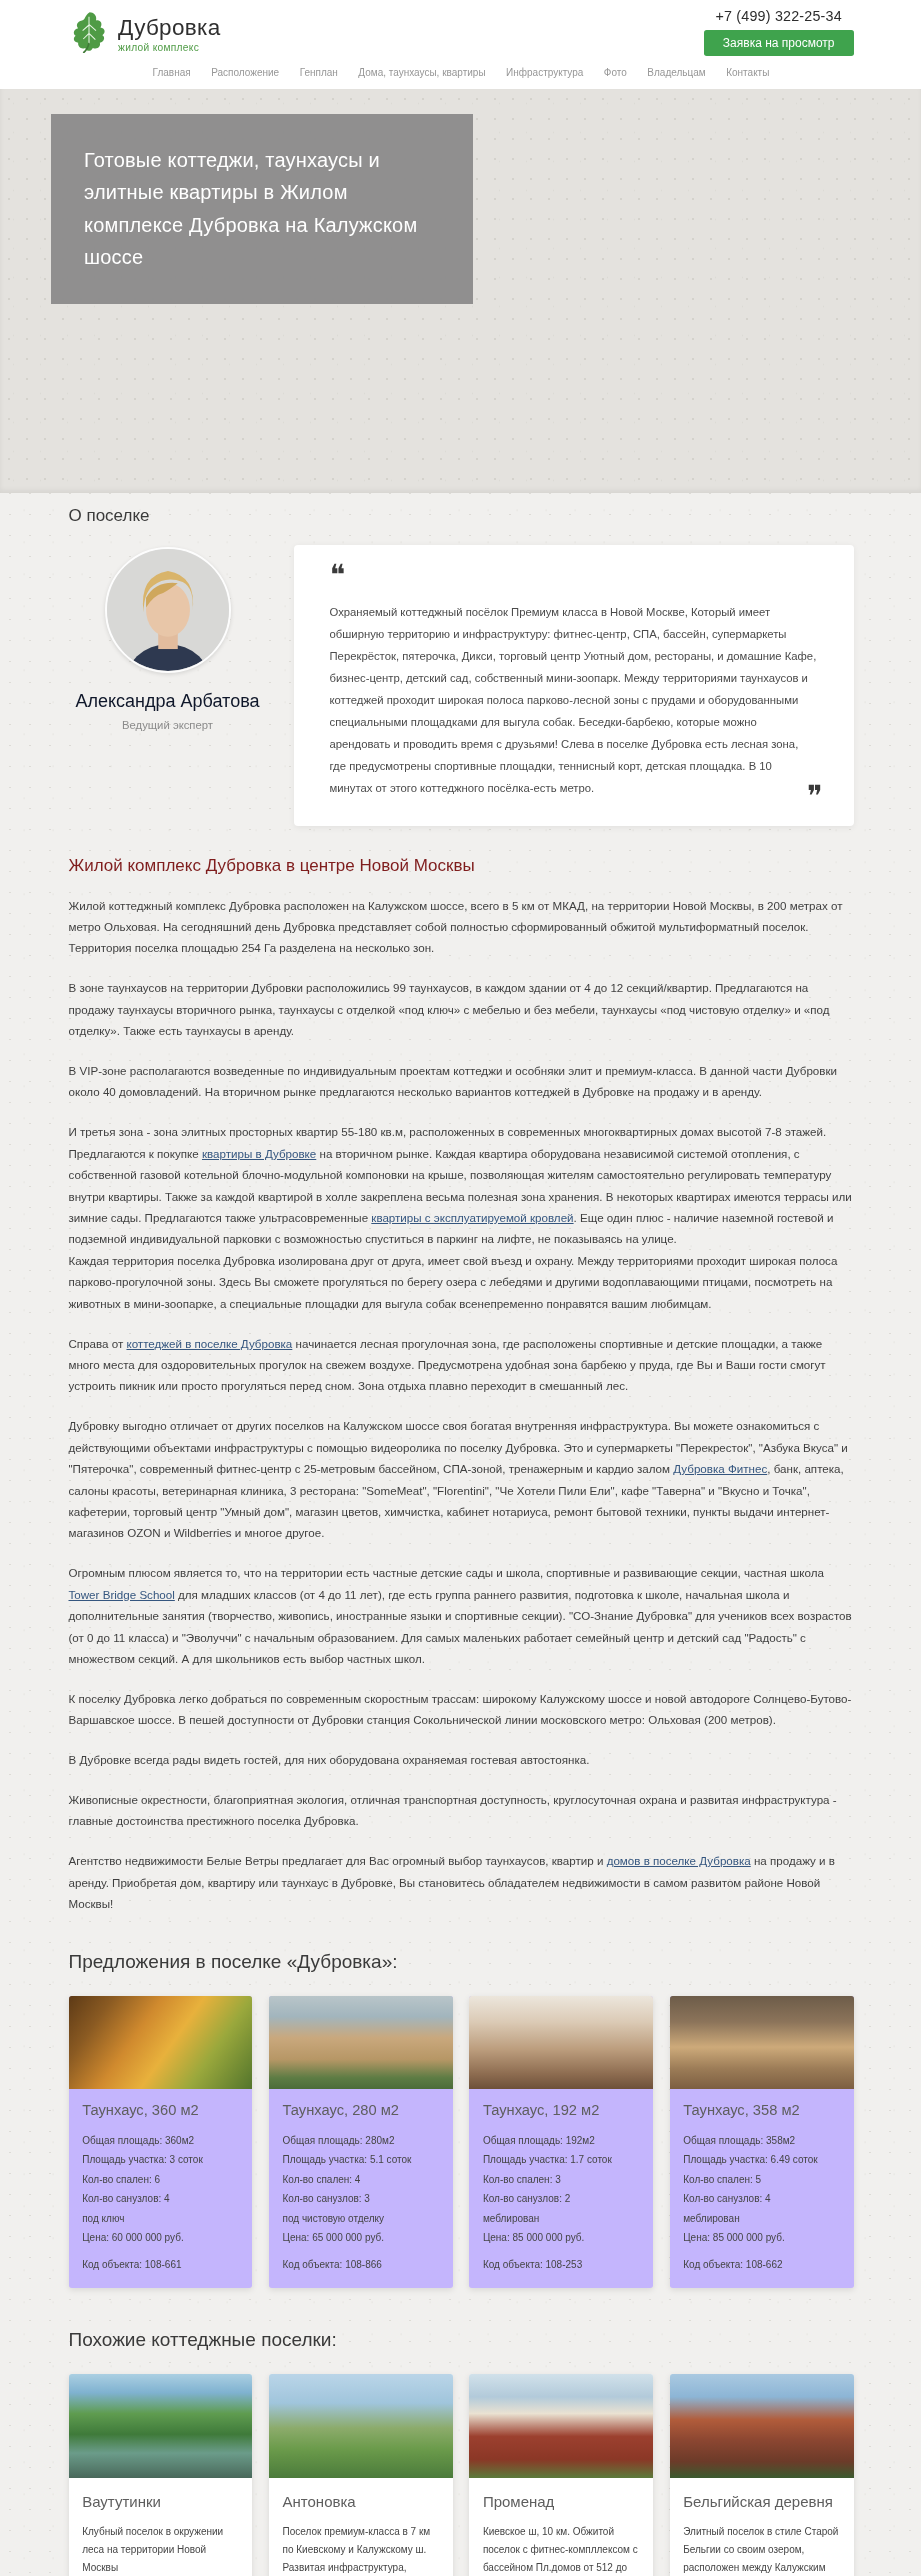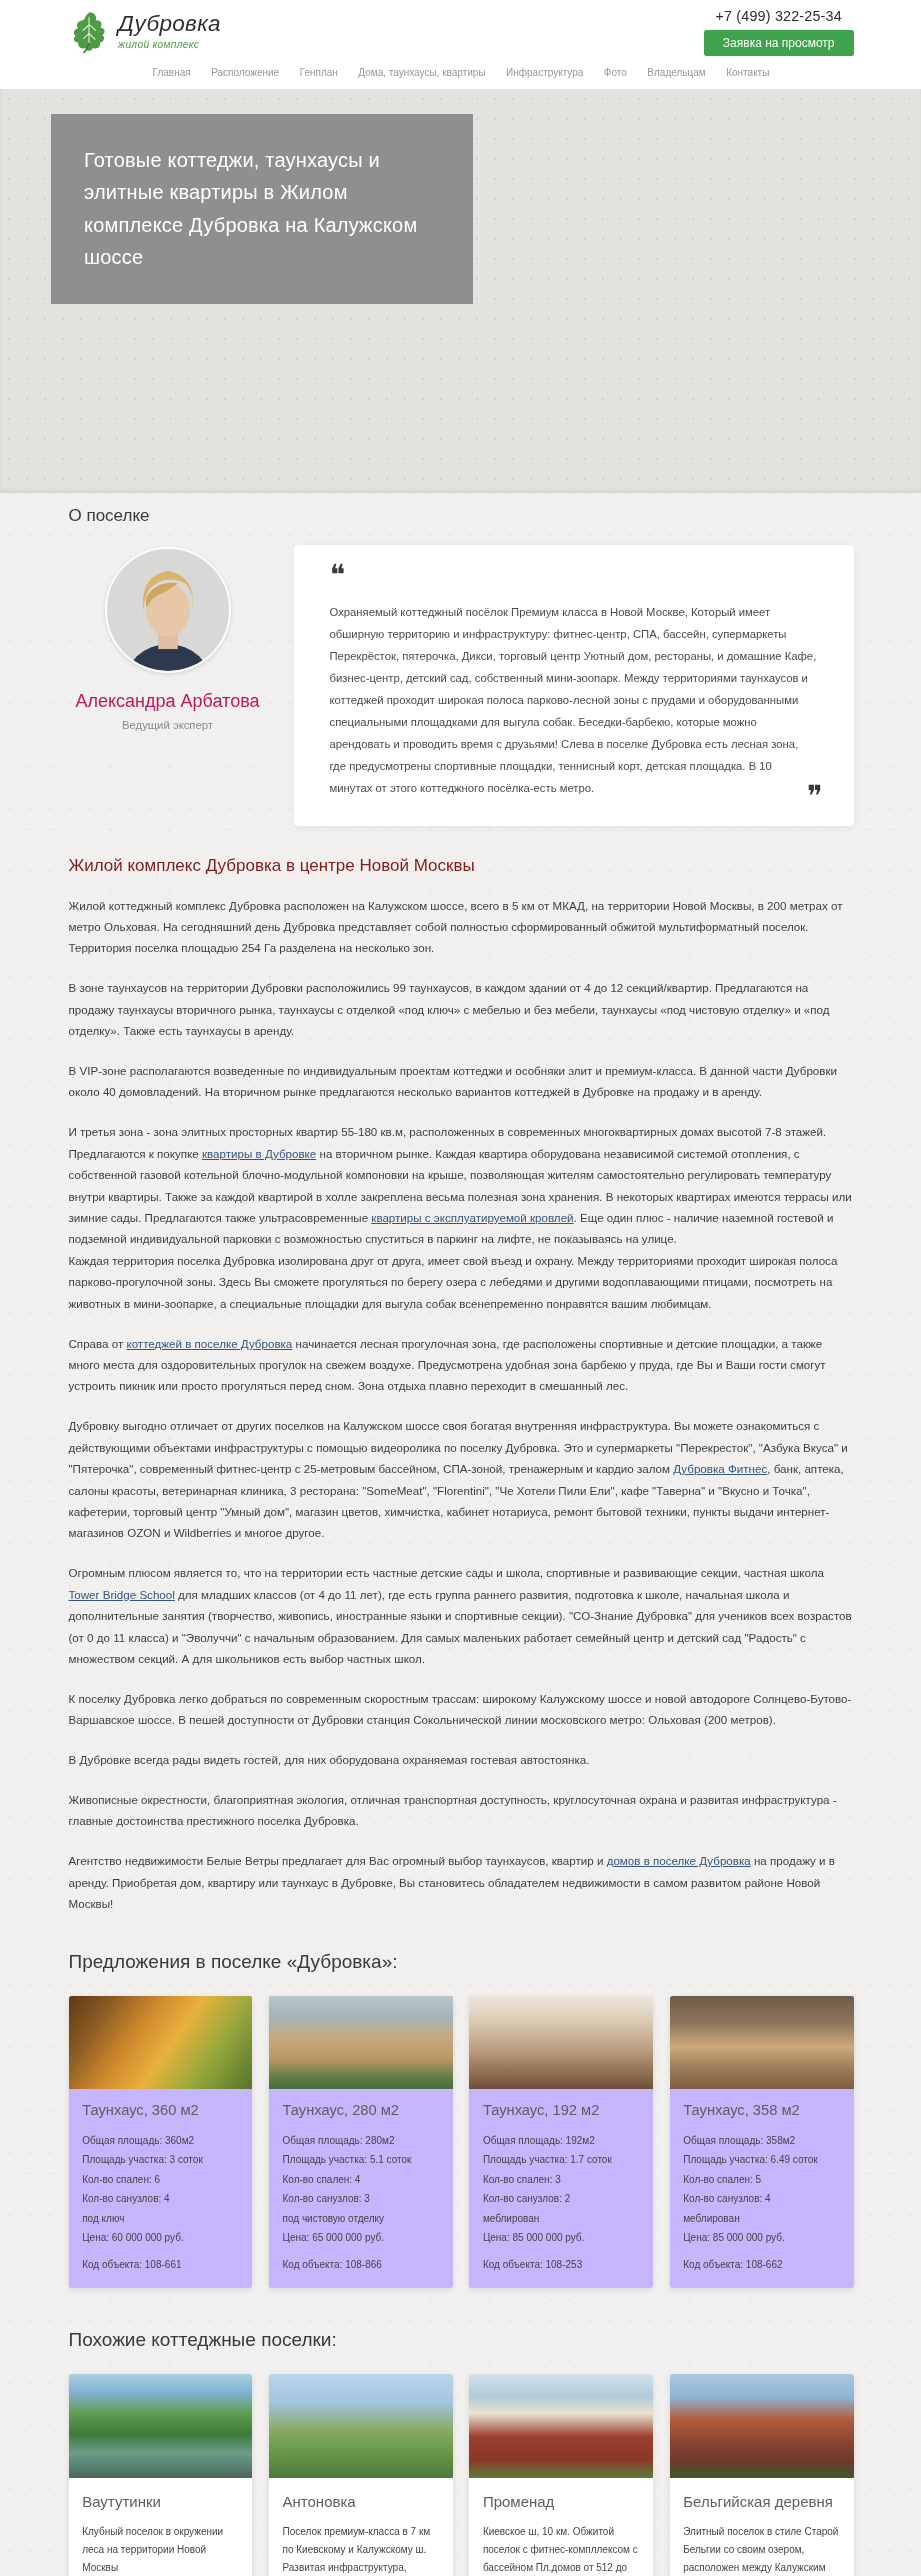--- a/index.html
+++ b/index.html
@@ -13,21 +13,21 @@
       radial-gradient(#e6e4e0 0.7px, transparent 1px);
     background-size:20px 21px, 29px 32px;
     background-position:0 0, 9.6px 14.3px;
     position:relative;
   }
   .wrap { width:785px; margin:0 auto; }
 
   
   .header { background:#ffffff; padding:8.2px 0 4.1px; }
   .header-inner { display:flex; align-items:center; }
-  .logo { display:flex; align-items:flex-start; gap:9.6px; cursor:pointer;font-style:italic; }
+  .logo { display:flex; align-items:flex-end; gap:9.6px; cursor:pointer; }
   .logo-leaf svg { width:40px; height:42px; display:block; }
   .logo-title { font-size:22.5px; color:#2f2f2f; letter-spacing:0.3px; }
   .logo-sub { font-size:10.2px; color:#4f9b45; margin-top:1.4px; letter-spacing:0.3px; }
   .header-right { margin-left:auto; text-align:center; }
   .header-phone { font-size:14.3px; color:#2d2d2d; font-weight:500; letter-spacing:0.2px; }
   .cta-btn {
     display:inline-block; margin-top:6.1px; background:#3fa34d; color:#fff;
     font-size:12px; padding:6.1px 19px; border-radius:2.7px; border:none; cursor:pointer;
   }
   
@@ -53,21 +53,21 @@
   }
 
   
   .about { padding-top:12.3px; }
   .about h2 { font-size:17px; font-weight:400; color:#3a3a3a; margin-bottom:19px; }
   .about-row { display:flex; gap:27px; }
   .expert { width:198px; flex:0 0 198px; text-align:center; }
   .expert-photo { width:126px; height:126px; border-radius:50%; overflow:hidden;
     margin:2.7px auto 0; border:2.7px solid #fdfdfd; box-shadow:0 1.4px 4.1px rgba(0,0,0,.12); background:#dcdcdc; }
   .expert-photo svg { width:100%; height:100%; display:block; }
-  .expert-name { font-size:18px; color:#be185d; margin-top:18px; }
+  .expert-name { font-size:18px; color:#0f172a; margin-top:18px; }
   .expert-role { font-size:11.3px; color:#8b8b8b; margin-top:6.8px; }
   .quote-card {
     flex:1; background:#fff; border-radius:4.1px; box-shadow:0 1.4px 6.8px rgba(0,0,0,.06);
     padding:16.4px 36px 27px; position:relative;
   }
   .quote-open { font-size:29px; color:#3a3a3a; line-height:1; }
   .quote-close { position:absolute; right:31px; bottom:15px; font-size:29px; color:#3a3a3a; line-height:1; }
   .quote-text { font-size:11.3px; color:#4a4a4a; line-height:1.95; margin-top:11px; }
 
   

